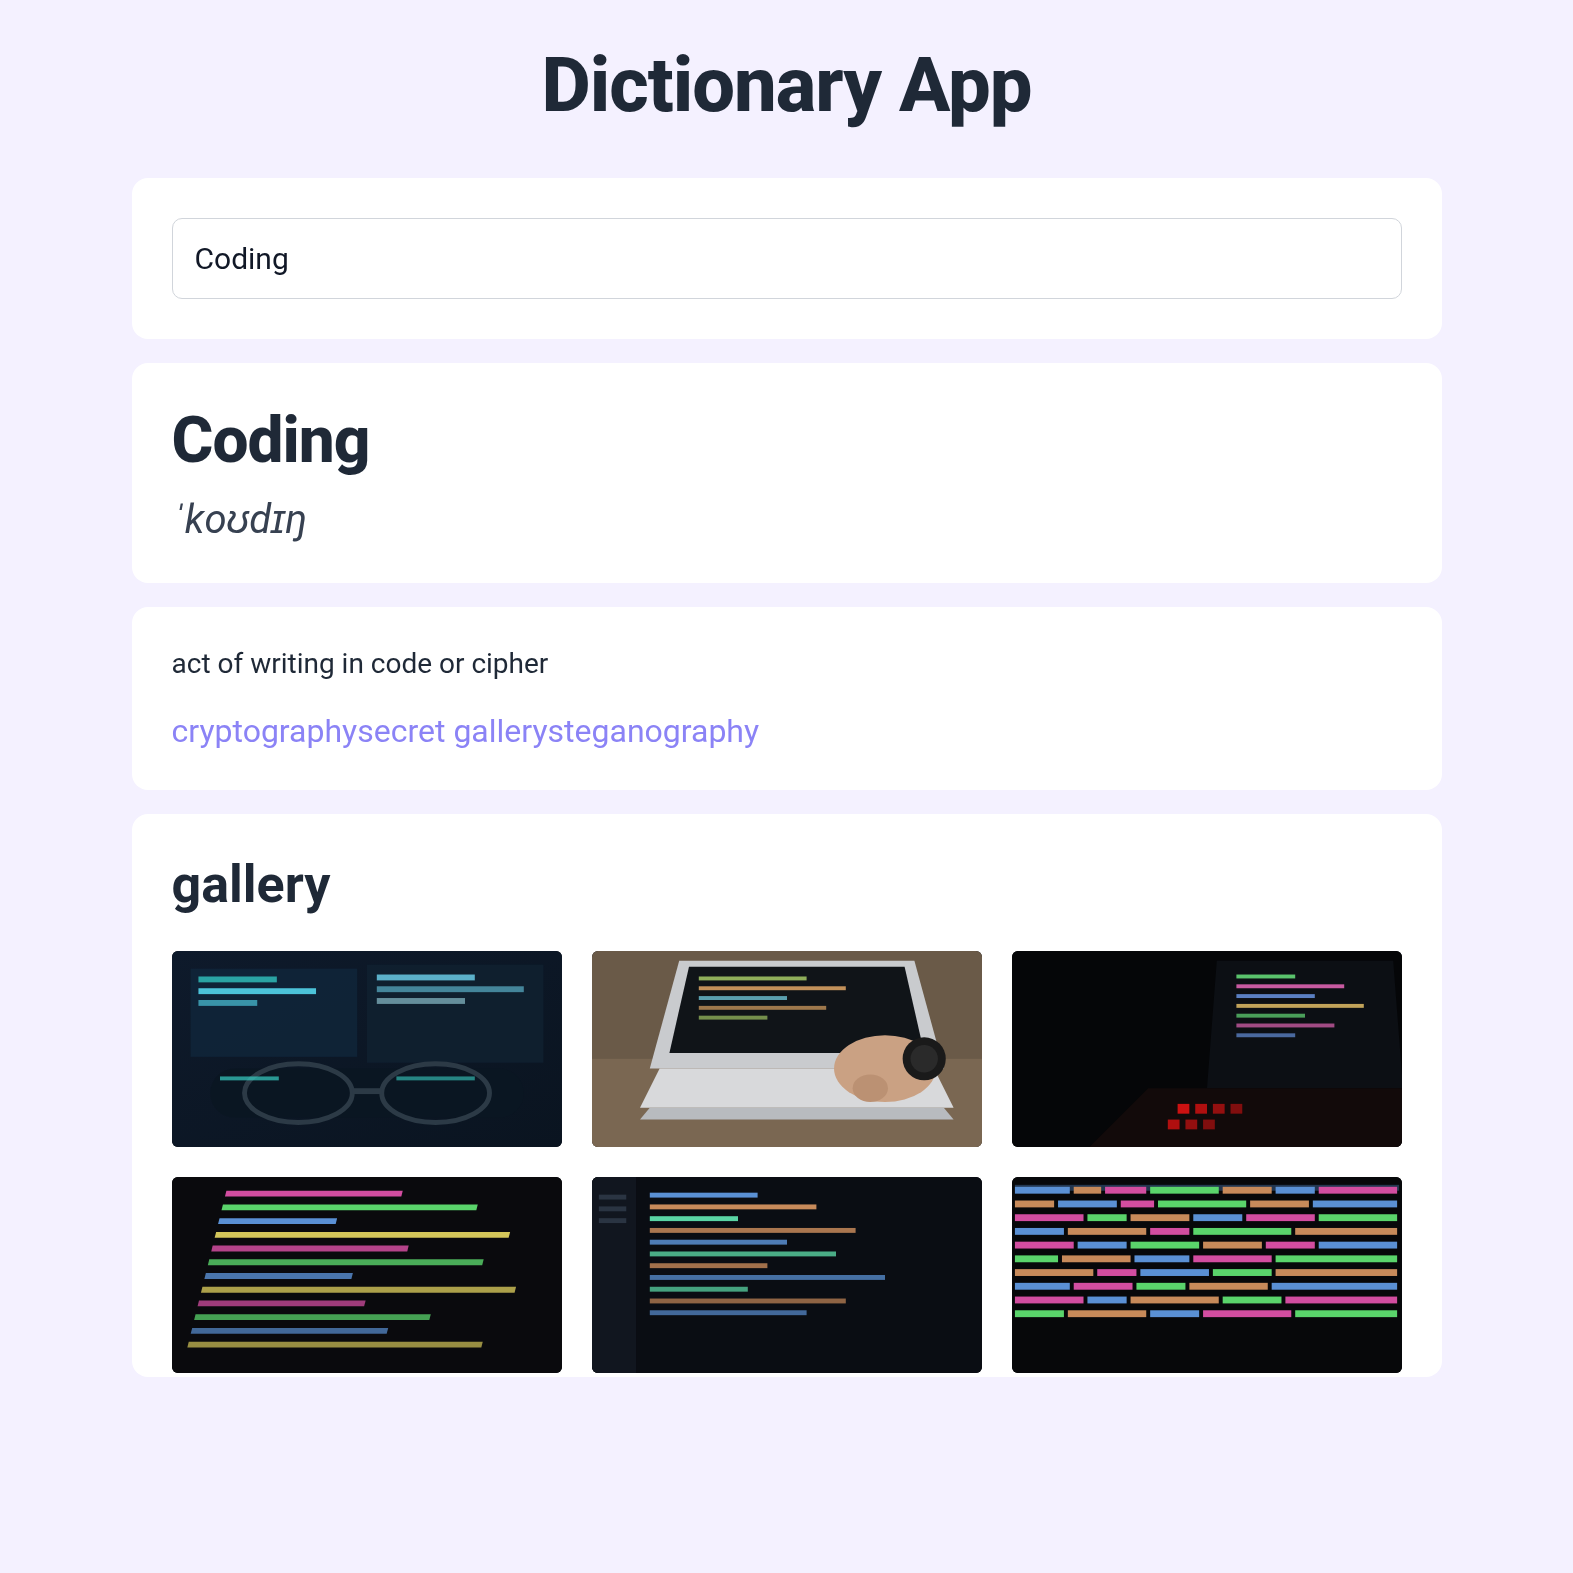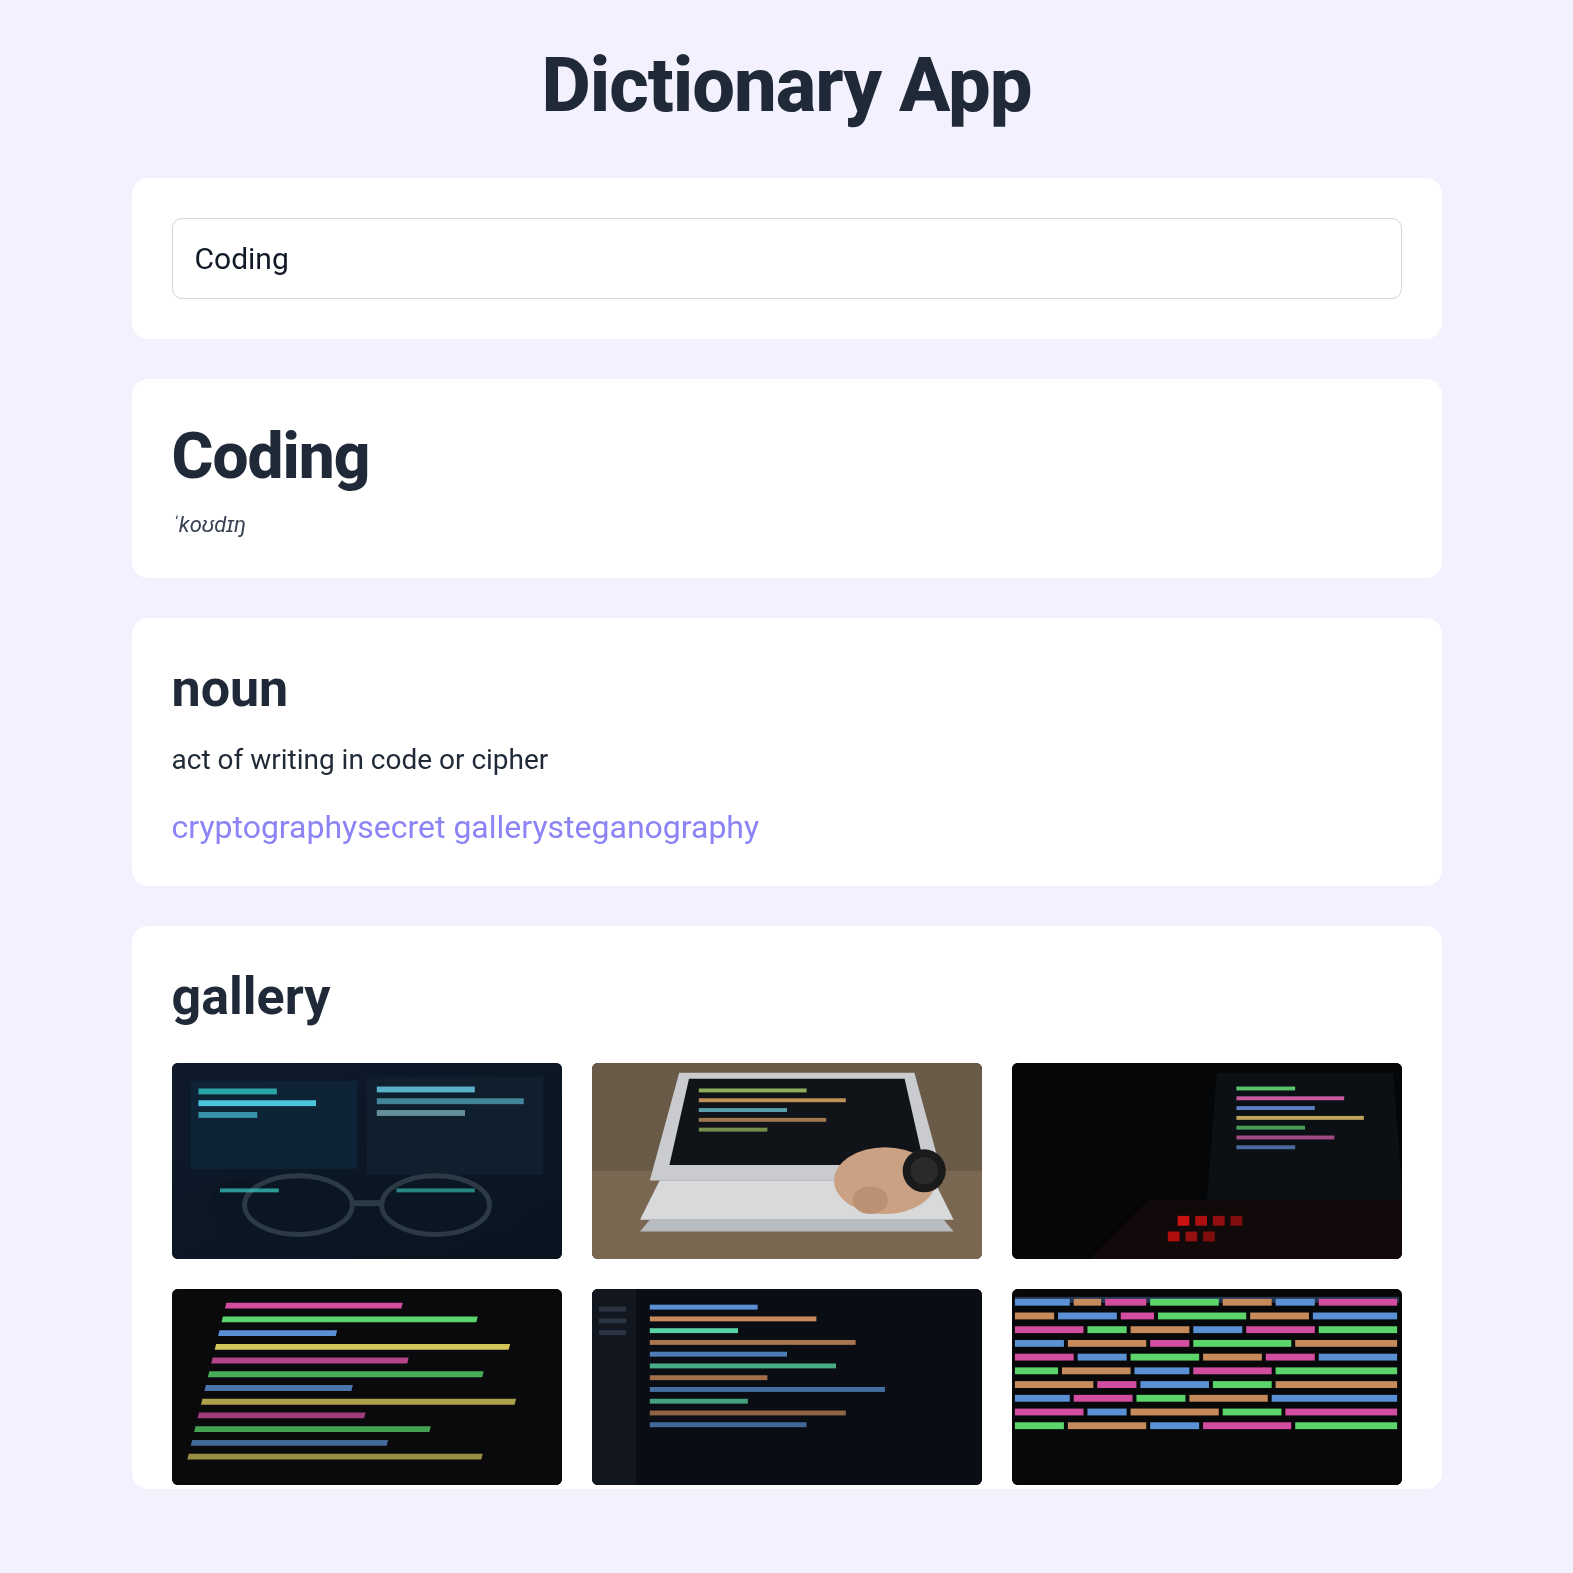--- a/index.html
+++ b/index.html
@@ -16,42 +16,42 @@
     font-weight: 800;
     text-align: center;
     color: #1f2937;
     margin-bottom: 48px;
     letter-spacing: -1px;
   }
   .card {
     background: #ffffff;
     border-radius: 16px;
     padding: 40px;
-    margin-bottom: 40px;
+    margin-bottom: 24px;
   }
   .search-card { padding: 40px; }
   .search-input {
     width: 100%;
     font-size: 30px;
     padding: 22px 22px;
     border: 1.5px solid #d1d5db;
     border-radius: 10px;
     color: #111827;
     background: #fff;
     outline: none;
     font-family: inherit;
   }
   .word {
     font-size: 64px;
     font-weight: 800;
     color: #1f2937;
     letter-spacing: -1px;
   }
   .pron {
-    font-size: 22px;
+    font-size: 40px;
     font-style: italic;
     color: #374151;
     margin-top: 18px;
   }
   .pos {
     font-size: 52px;
     font-weight: 700;
     color: #1f2937;
     margin-bottom: 24px;
   }
@@ -97,21 +97,20 @@
   <div class="card search-card">
     <input class="search-input" type="text" value="Coding" style="">
   </div>
 
   <div class="card">
     <div class="word">Coding</div>
     <div class="pron">ˈkoʊdɪŋ</div>
   </div>
 
   <div class="card">
-    <div class="pos">noun</div>
     <div class="definition">act of writing in code or cipher</div>
     <div class="synonyms">
       <span class="synonym">cryptography</span>
       <span class="synonym">secret gallery</span>
       <span class="synonym">steganography</span>
     </div>
   </div>
 
   <div class="card" style="padding-bottom:4px;">
     <div class="gallery-title">gallery</div>

